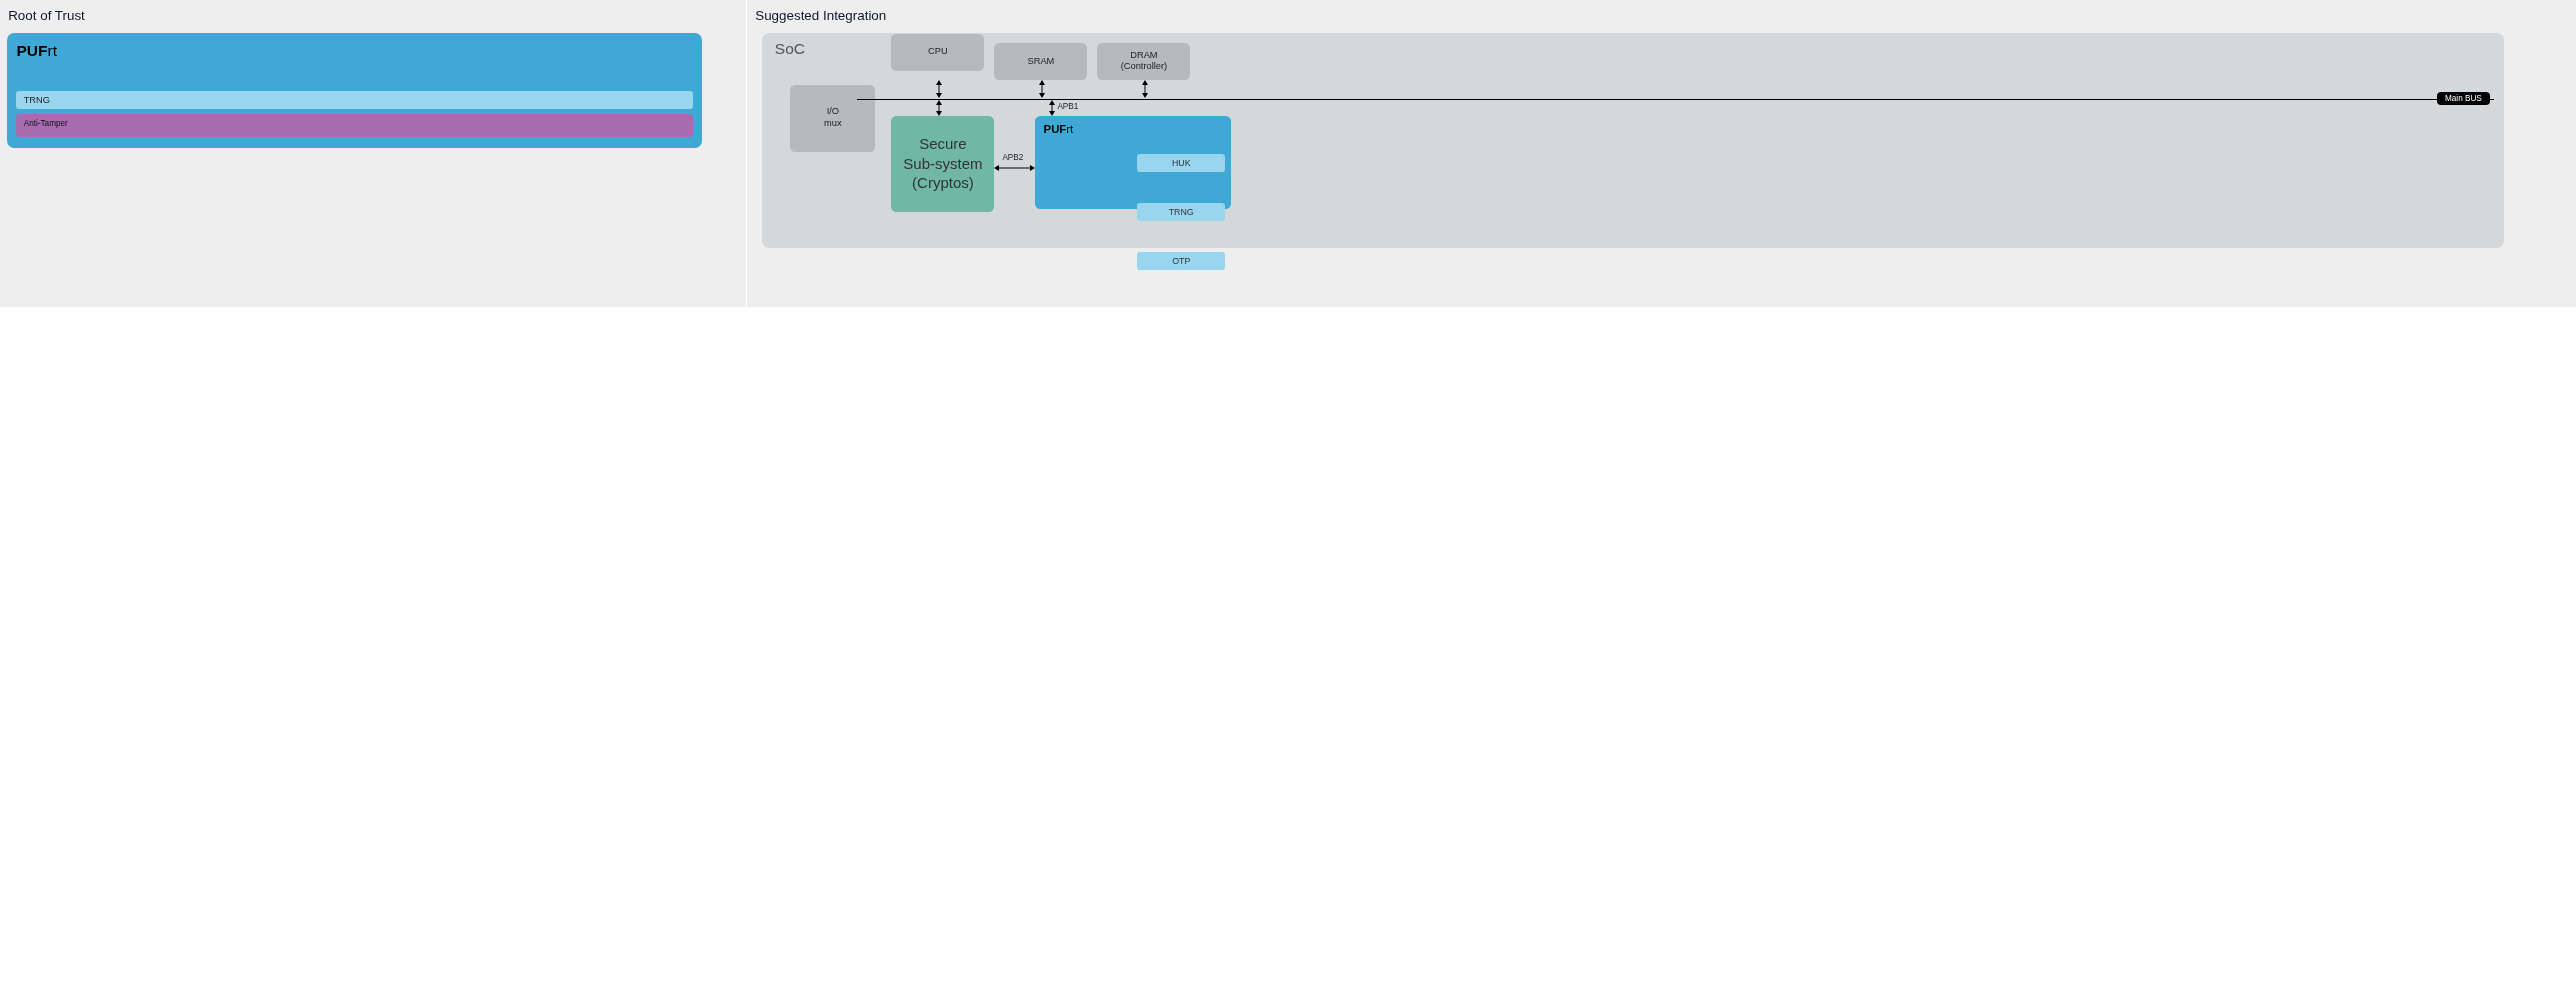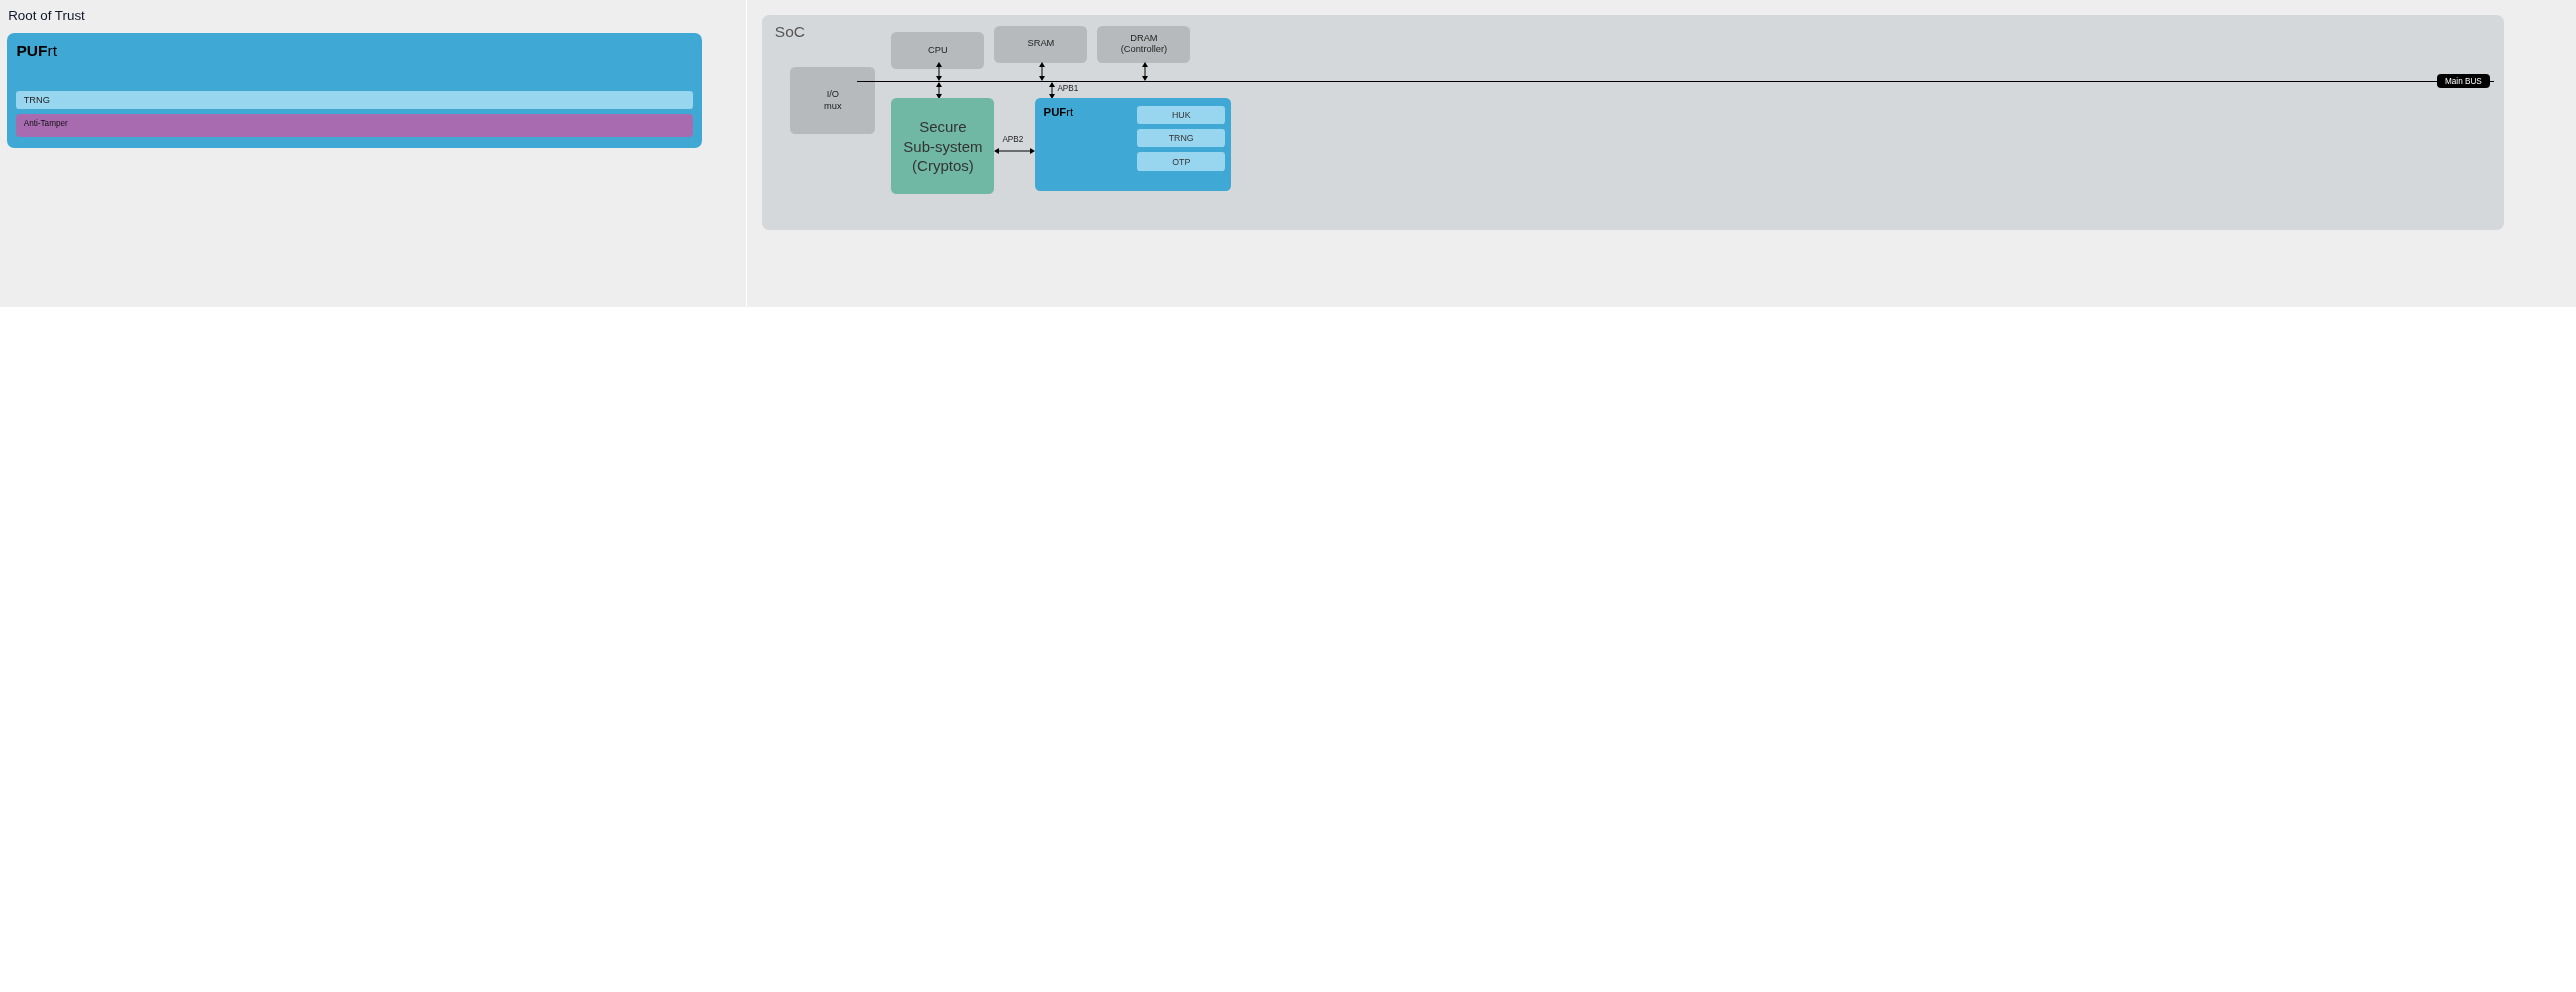--- a/index.html
+++ b/index.html
@@ -78,21 +78,21 @@
   .chip {
     position:absolute;
     background:#b6babc;
     border-radius:5.2px;
     display:flex; align-items:center; justify-content:center;
     text-align:center;
     font-size:9.3px; color:#222;
     line-height:1.25;
   }
   .io    { left:28px;  top:52px; width:85px; height:67px; }
-  .cpu   { left:129px; top:17px;  width:93px; height:37px; }
+  .cpu   { left:129px; top:1px;  width:93px; height:37px; }
   .sram  { left:232px; top:10.3px;  width:93px; height:37px; }
   .dram  { left:335px; top:10.3px;  width:93px; height:37px; }
 
   .bus-line {
     position:absolute;
     left:95px; right:10.3px; top:66px;
     border-top:1.5px solid #000;
   }
   .mainbus {
     position:absolute;
@@ -124,20 +124,21 @@
   .mini-stack {
     position:absolute; right:6.2px; top:7.2px; width:88px;
   }
   .mini {
     background:#98d5ef;
     border-radius:3.1px;
     text-align:center;
     padding:4.1px 0;
     margin-bottom:5.2px;
     font-size:8.8px;
+    margin-top:31px;
   }
 
   
   .varrow, .harrow { position:absolute; }
   .varrow .shaft { position:absolute; left:50%; width:1px; background:#000; transform:translateX(-50%); }
   .varrow .head-up, .varrow .head-down {
     position:absolute; left:50%; transform:translateX(-50%);
     width:0; height:0; border-left:3.1px solid transparent; border-right:3.1px solid transparent;
   }
   .varrow .head-up   { top:0;    border-bottom:5.2px solid #000; }
@@ -166,20 +167,21 @@
         <b>PUF</b><span>rt</span>
       </div>
       <div class="slot">TRNG</div>
       <div class="tamper">
         <div>Anti-Tamper</div>
       </div>
     </div>
   </div>
 
   <div class="panel panel-right">
+    <div class="title">Suggested Integration</div>
 
     <div class="soc">
       <div class="soc-label">SoC</div>
 
       <div class="chip io">
           <span style="white-space:pre-line">I/O
 mux</span>
         </div>
       <div class="chip cpu">CPU</div>
       <div class="chip sram">SRAM</div>

